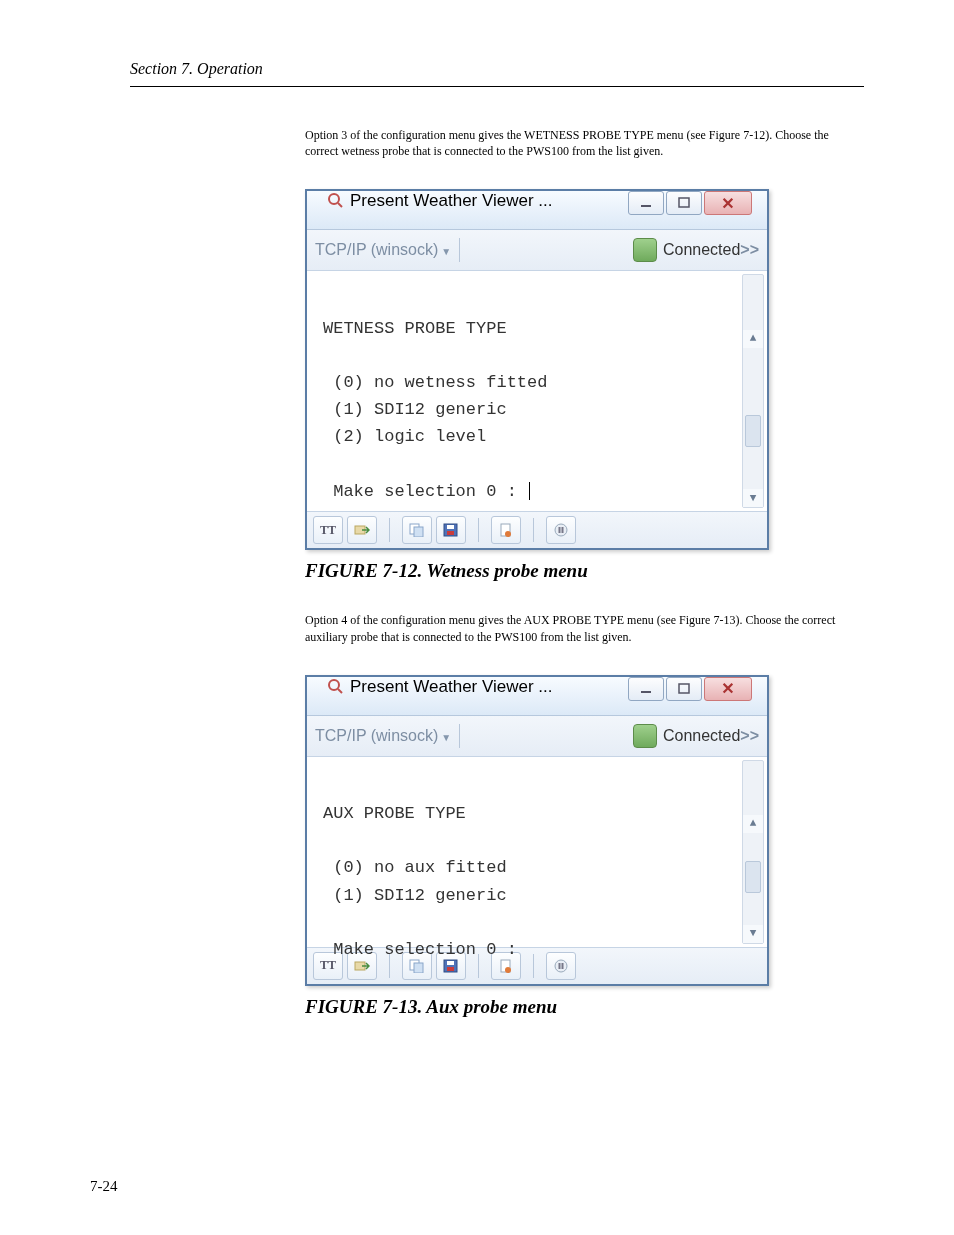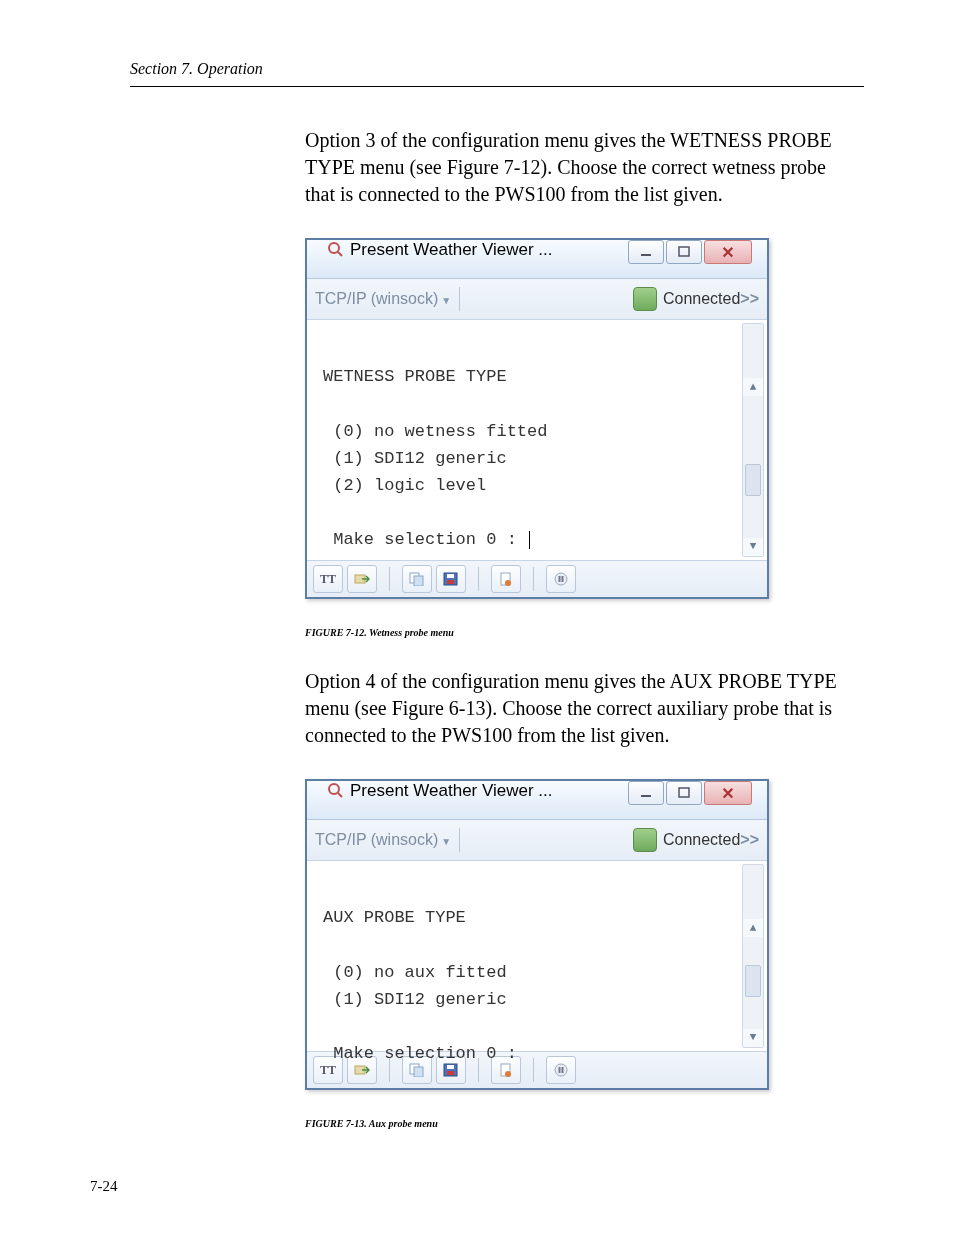--- a/index.html
+++ b/index.html
@@ -1,19 +1,19 @@
 <!DOCTYPE html>
 <html><head>
 <meta charset="utf-8">
 <style>
 body{margin:0;background:#fff;font-family:"Times New Roman",Times,serif;color:#000;width:954px;height:1235px;position:relative}
 .page{padding:60px 90px 40px 130px}
 .section-hdr{font-style:italic;font-size:16px;border-bottom:1px solid #000;padding-bottom:8px;margin-bottom:40px}
-.body-text{font-size:20px;line-height:1.35;margin-left:175px;margin-right:10px;margin-bottom:30px}
-.figcap{font-style:italic;font-weight:bold;font-size:10px;margin-left:175px;margin-top:28px;margin-bottom:30px}
+.body-text{font-size:12px;line-height:1.35;margin-left:175px;margin-right:10px;margin-bottom:30px}
+.figcap{font-style:italic;font-weight:bold;font-size:19px;margin-left:175px;margin-top:10px;margin-bottom:30px}
 .pagenum{position:absolute;left:90px;bottom:40px;font-weight:normal;font-size:15px}
 .shot{margin-left:175px;border:2px solid #5b7da6;background:#f2f5f9;box-shadow:2px 2px 4px rgba(0,0,0,.2);font-family:"Segoe UI",Tahoma,sans-serif;color:#333}
 .s1{width:460px}
 .s2{width:460px}
 .titlebar{height:38px;background:linear-gradient(#f7fbff,#dce9f7);border-bottom:1px solid #b6c8dd;display:flex;align-items:flex-start;padding:0 15px}
 .titlebar .t-icon{width:18px;height:18px;margin:0 6px 0 4px}
 .titlebar .t-text{flex:1;font-size:17px;color:#000}
 .winbtns{display:flex;gap:2px}
 .winbtn{width:34px;height:22px;border:1px solid #91a7c2;border-radius:3px;background:linear-gradient(#fdfdfe,#e4ecf6);display:flex;align-items:center;justify-content:center;font-size:12px;color:#445}
 .winbtn.close{width:46px;background:linear-gradient(#f7dfe0,#e8b2b4);border-color:#c77;color:#a33;font-weight:bold;font-size:16px}
@@ -119,21 +119,21 @@
             <circle cx="7" cy="7" r="6" fill="#e9eef5" stroke="#9ab"></circle>
             <rect x="4.5" y="4" width="2" height="6" fill="#778"></rect>
             <rect x="7.5" y="4" width="2" height="6" fill="#778"></rect>
           </svg>
         </div>
     </div>
   </div>
 
   <div class="figcap">FIGURE 7-12.  Wetness probe menu</div>
 
-  <div class="body-text">Option 4 of the configuration menu gives the AUX PROBE TYPE menu (see Figure 6-13). Choose the correct auxiliary probe that is connected to the PWS100 from the list given.</div>
+  <div class="body-text">Option 4 of the configuration menu gives the AUX PROBE TYPE menu (see Figure 7-13). Choose the correct auxiliary probe that is connected to the PWS100 from the list given.</div>
 
   <div class="shot s2">
     <div class="titlebar">
       <span class="t-icon">
         <svg viewBox="0 0 18 18">
             <circle cx="8" cy="8" r="5" fill="none" stroke="#c0504d" stroke-width="2"></circle>
             <line x1="12" y1="12" x2="16" y2="16" stroke="#c0504d" stroke-width="2"></line>
           </svg>
       </span>
       <span class="t-text">Present Weather Viewer ...</span>

